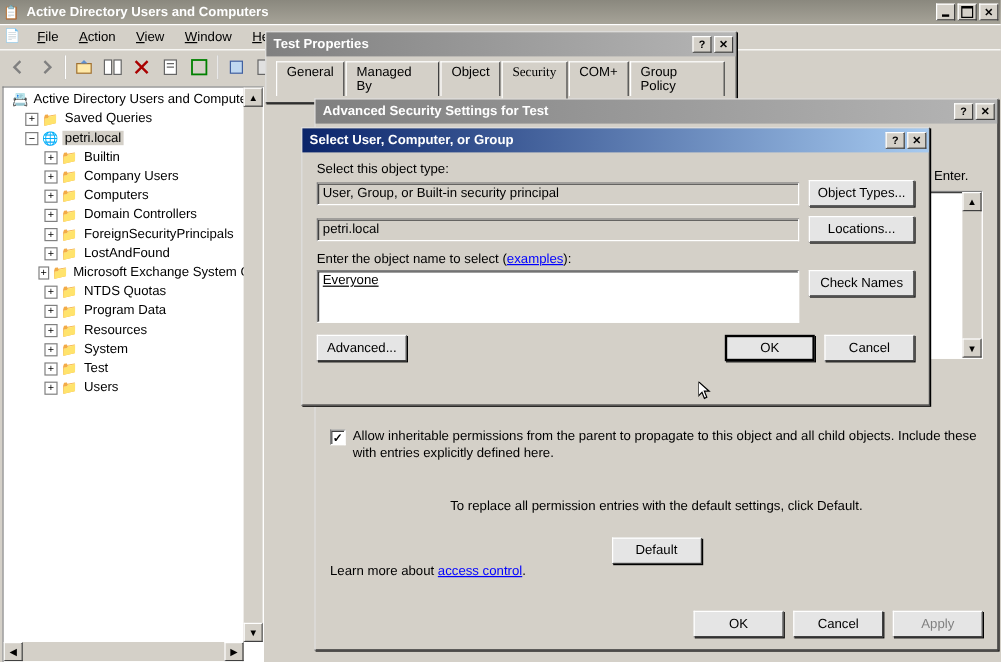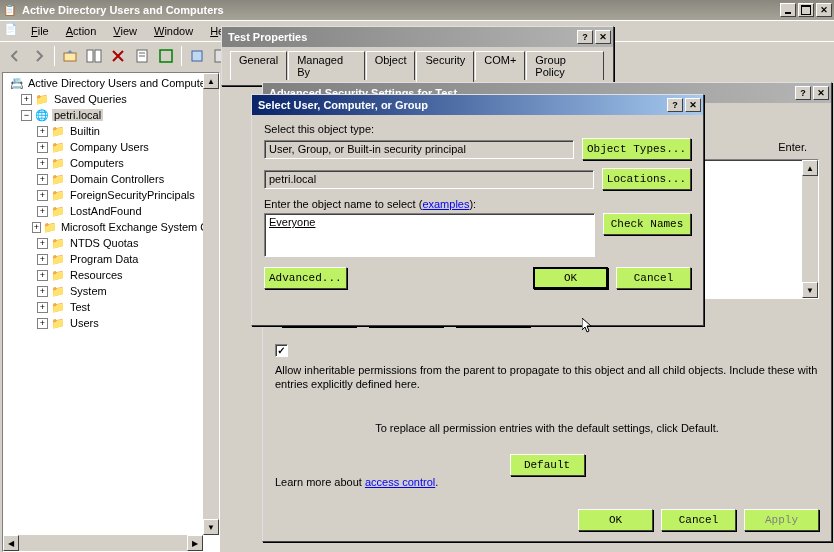--- a/index.html
+++ b/index.html
@@ -26,27 +26,27 @@
 .treeitem .expander { width: 11px; height: 11px; border: 1px solid #808080; display: flex; align-items: center; justify-content: center; font-size: 9px; margin-right: 2px; cursor: pointer; background: #fff; line-height: 1; }
 .treeitem .spacer { display: inline-block; }
 .treeitem .icon { width: 16px; height: 14px; display: inline-flex; align-items: center; justify-content: center; margin-right: 2px; }
 .treeitem .label { padding: 0 2px; }
 .treeitem .label.selected { background: #d4d0c8; }
 .dialog { position: absolute; background: #d4d0c8; border: 1px solid #dfdfdf; border-right-color: #404040; border-bottom-color: #404040; box-shadow: 1px 1px 0 #000; }
 .dialog .titlebar.active { background: linear-gradient(to right, #0a246a, #a6caf0); }
 .dialog .titlebar.inactive { background: linear-gradient(to right, #808080, #b5b5b5); }
 .tabstrip { display: flex; padding: 4px 8px 0 8px; }
 .tab { padding: 2px 8px; border: 1px solid #fff; border-bottom: none; border-right-color: #404040; background: #d4d0c8; margin-right: 1px; position: relative; cursor: pointer; }
-.tab.active { background: #d4d0c8; z-index: 2; padding-bottom: 4px; margin-bottom: -2px; }
+.tab.active { background: #d4d0c8; z-index: 2; padding-bottom: 4px; margin-bottom: -2px; font-family: Liberation Serif, serif; }
 .dlgbody { padding: 8px 12px; }
 .field-label { margin-bottom: 3px; display: block; }
 .textfield { background: #fff; border: 1px solid #808080; border-right-color: #fff; border-bottom-color: #fff; box-shadow: inset 1px 1px 0 #404040; padding: 2px 4px; height: 19px; display: block; }
 .textfield.ro { background: #d4d0c8; }
 .link { color: #0000ff; text-decoration: underline; cursor: pointer; }
-.btn { background: #bef264; border: 1px solid #fff; border-right-color: #404040; border-bottom-color: #404040; box-shadow: 1px 1px 0 #000; padding: 3px 4px; min-width: 75px; text-align: center; cursor: pointer; height: 22px; display: inline-flex; align-items: center; justify-content: center; font-family: Liberation Mono, monospace; }
+.btn { background: #e5e5e5; border: 1px solid #fff; border-right-color: #404040; border-bottom-color: #404040; box-shadow: 1px 1px 0 #000; padding: 3px 4px; min-width: 75px; text-align: center; cursor: pointer; height: 22px; display: inline-flex; align-items: center; justify-content: center; }
 .btn.default { border: 2px solid #000; padding: 2px 3px; }
 .checkbox-row { display: flex; align-items: flex-start; gap: 6px; margin: 8px 0; }
 .checkbox { width: 13px; height: 13px; background: #fff; border: 1px solid #808080; border-right-color: #fff; border-bottom-color: #fff; box-shadow: inset 1px 1px 0 #404040; display: flex; align-items: center; justify-content: center; flex-shrink: 0; margin-top: 1px; }
 .checkbox.checked::after { content: "✓"; font-size: 10px; font-weight: bold; }
 .listbox { background: #fff; border: 1px solid #808080; border-right-color: #fff; border-bottom-color: #fff; box-shadow: inset 1px 1px 0 #404040; }
 .scrollbar-v { position: absolute; right: 0; top: 0; bottom: 16px; width: 16px; background: #d4d0c8; }
 .scrollbar-h { position: absolute; left: 0; right: 16px; bottom: 0; height: 16px; background: #d4d0c8; }
 .scrollbtn { width: 16px; height: 16px; background: #d4d0c8; border: 1px solid #fff; border-right-color: #404040; border-bottom-color: #404040; display: flex; align-items: center; justify-content: center; font-size: 8px; }
 .scrollbar-v .scrollbtn:first-child { position: absolute; top: 0; }
 .scrollbar-v .scrollbtn:last-child { position: absolute; bottom: 0; }
@@ -310,41 +310,41 @@
       <div class="scrollbar-v" style="bottom:0">
         <div class="scrollbtn">▲</div>
         <div class="scrollbtn">▼</div>
       </div>
     </div>
     <div style="display:flex; gap:12px; padding-left:6px;">
       <span class="btn">Add...</span>
       <span class="btn">Edit...</span>
       <span class="btn">Remove</span>
     </div>
-    <div class="checkbox-row" style="margin-top:16px;flex-direction:column;">
+    <div class="checkbox-row" style="margin-top:30px;">
       <div class="checkbox checked"></div>
       <span style="line-height:1.3">Allow inheritable permissions from the parent to propagate to this object and all child objects. Include these with entries explicitly defined here.</span>
     </div>
     <div style="height:22px"></div>
     <div style="display:flex; align-items:center; gap:20px;flex-direction:column;">
       <span style="flex:1">To replace all permission entries with the default settings, click Default.</span>
       <span class="btn">Default</span>
     </div>
     <div style="">
       <span>Learn more about </span><span class="link">access control</span>.
     </div>
   </div>
   <div style="position:absolute; bottom:10px; right:12px; display:flex; gap:8px;">
     <span class="btn">OK</span>
     <span class="btn">Cancel</span>
     <span class="btn" style="color:#808080">Apply</span>
   </div>
 </div>
 
-<div class="dialog" style="left:251px; top:94px; width:453px; height:232px;">
+<div class="dialog" style="left:251px; top:106px; width:524px; height:232px;">
   <div class="titlebar active">
     <span class="title">Select User, Computer, or Group</span>
     <div class="winbtns">
       <div class="winbtn help"></div>
       <div class="winbtn close"></div>
     </div>
   </div>
   <div class="dlgbody">
     <span class="field-label">Select this object type:</span>
     <div style="display:flex; gap:8px; align-items:center; margin-bottom:8px;">

